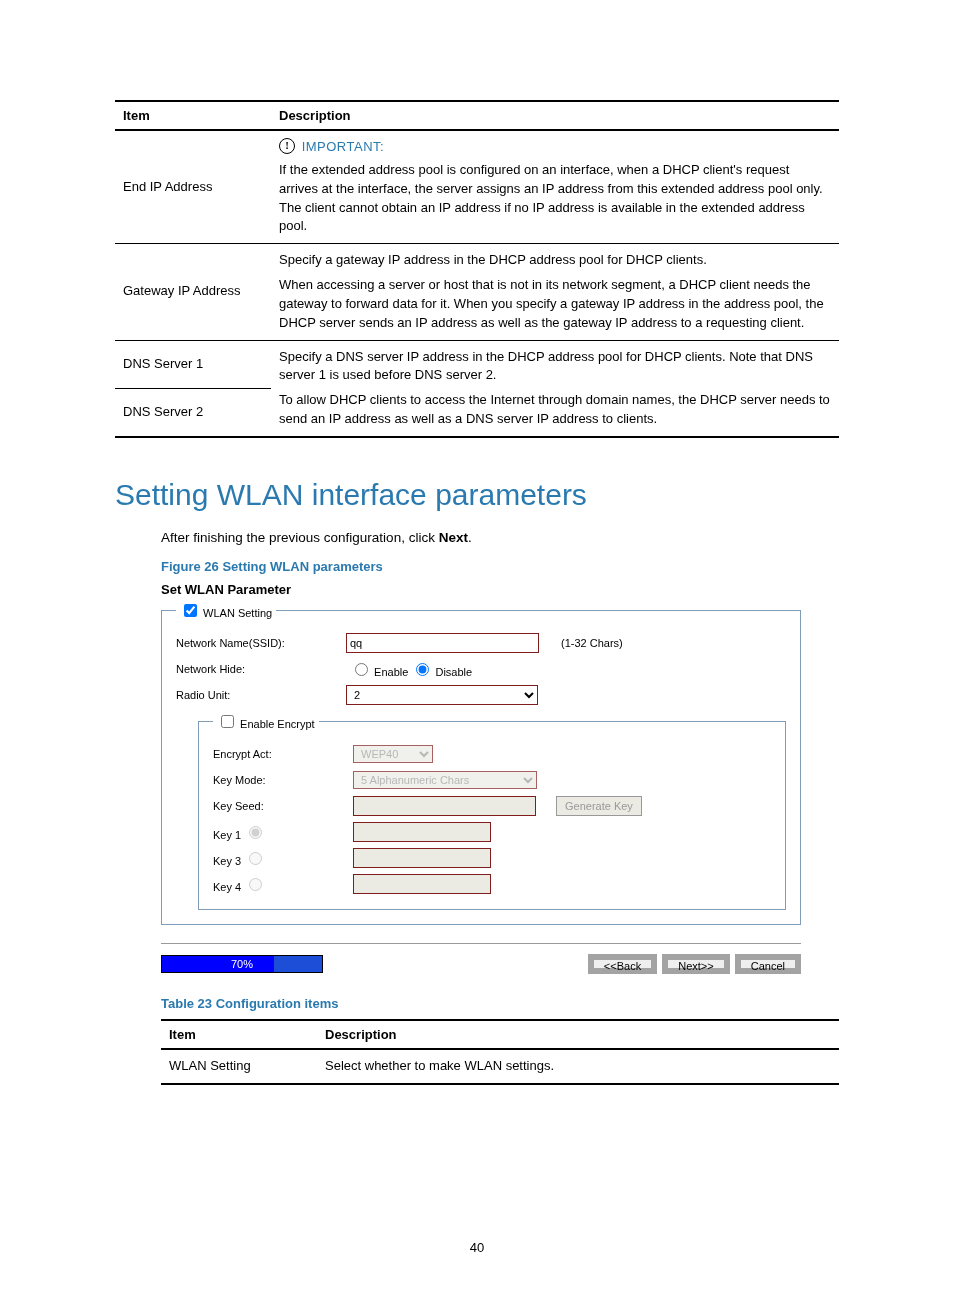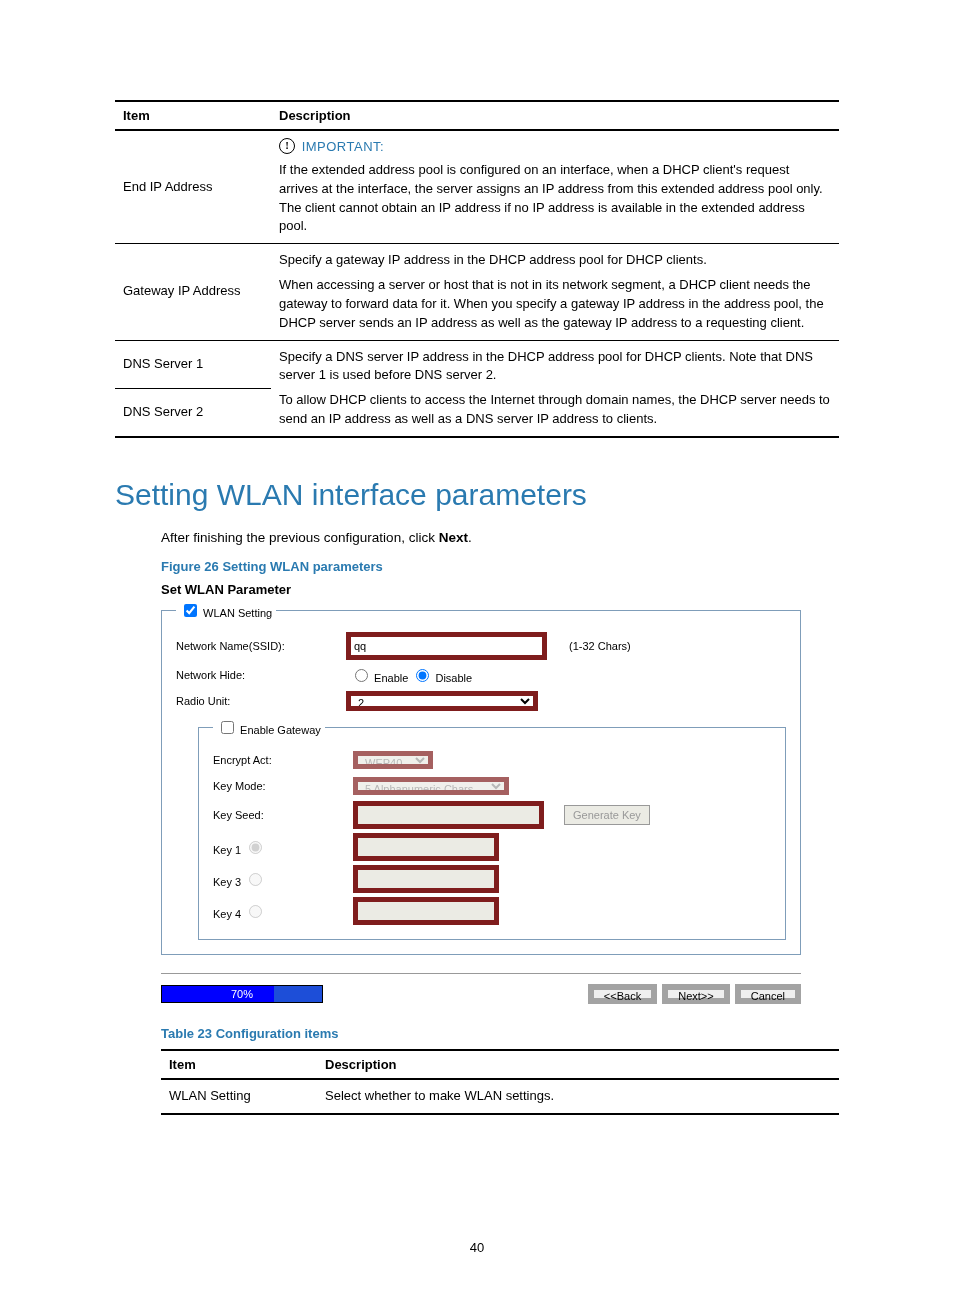--- a/index.html
+++ b/index.html
@@ -113,21 +113,21 @@
   .row {
     display: flex;
     align-items: center;
     margin: 4px 0;
     min-height: 22px;
   }
   .row .lbl {
     width: 170px;
   }
   .row input[type=text], .row select {
-    border: 5px solid #7f1d1d;
+    border: 1px solid #7f1d1d;
     height: 18px;
     font-size: 11px;
     padding: 0 3px;
     background: #fff;
   }
   .row input[type=text].w180 { width: 185px; }
   .row select.w180 { width: 192px; height: 20px;}
   .row .after { margin-left: 22px; }
   .row.encrypt input[type=text], .row.encrypt select, .row.encrypt button {
     background: #ebebe4;
@@ -275,33 +275,33 @@
       <div class="row">
         <span class="lbl">Radio Unit:</span>
         <select class="w180">
           <option>2</option>
         </select>
       </div>
 
       <fieldset class="encrypt-fs">
         <legend>
           <input type="checkbox" style="">
-          <span>Enable Gateway</span>
+          <span>Enable Encrypt</span>
         </legend>
 
         <div class="row encrypt">
           <span class="lbl">Encrypt Act:</span>
           <select disabled="" style="width:80px;">
             <option>WEP40</option>
           </select>
         </div>
 
         <div class="row encrypt">
           <span class="lbl">Key Mode:</span>
-          <select disabled="" style="width:156px;">
+          <select disabled="" style="width:184px;">
             <option>5 Alphanumeric Chars</option>
           </select>
         </div>
 
         <div class="row encrypt">
           <span class="lbl">Key Seed:</span>
           <input type="text" disabled="" style="width: 175px;">
           <button class="gen-btn" disabled="">Generate Key</button>
         </div>
 

